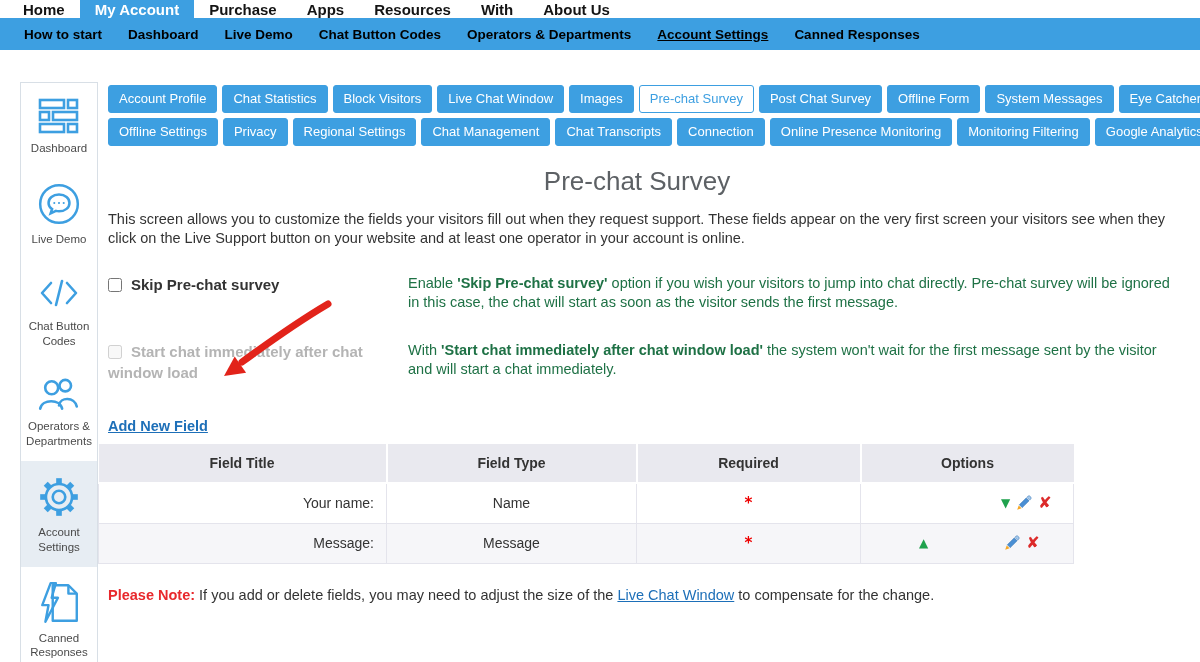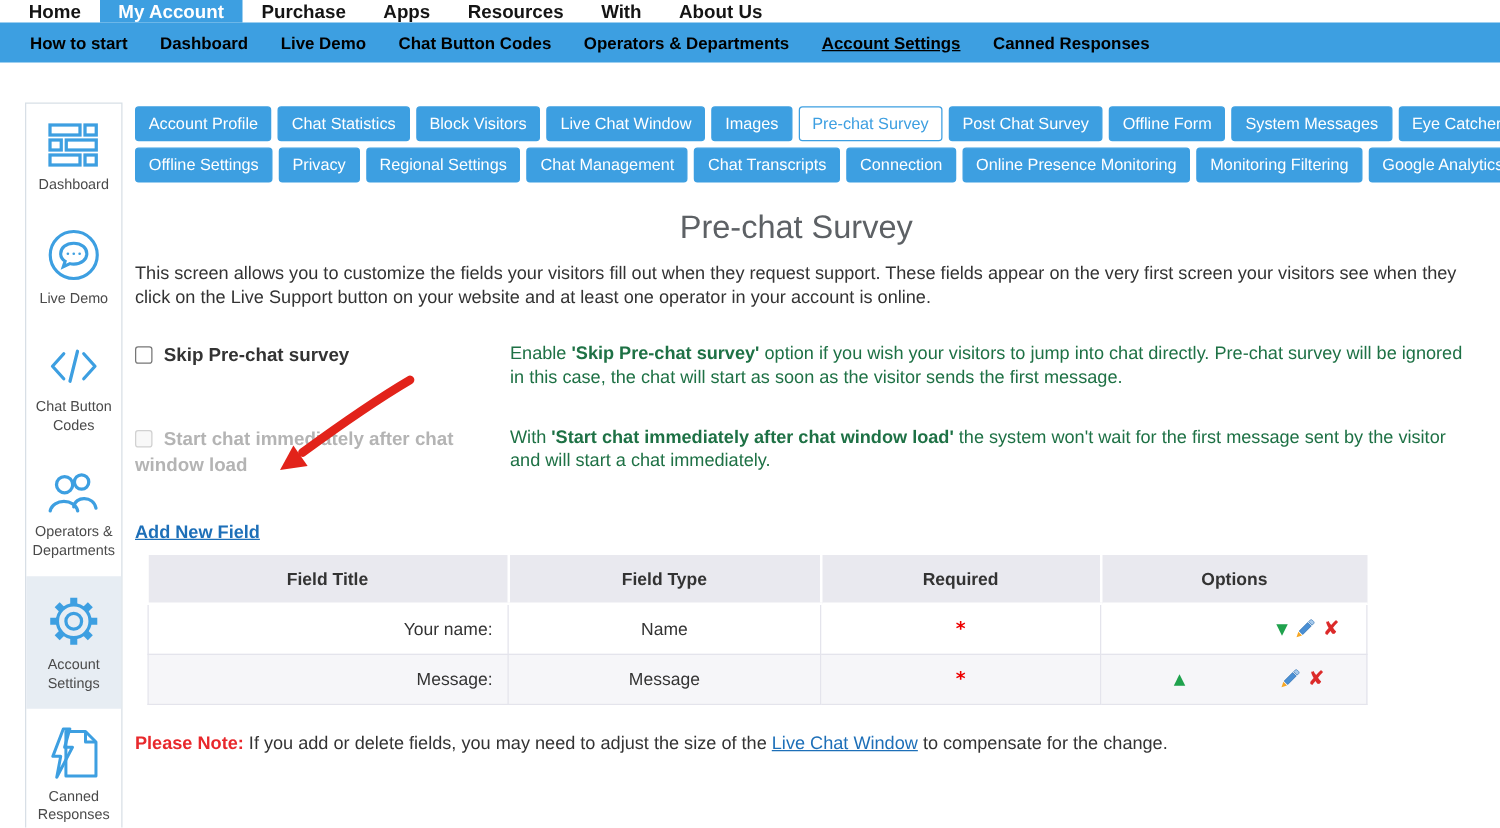--- a/index.html
+++ b/index.html
@@ -42,21 +42,21 @@
   .chk-label { font-size:15px; font-weight:bold; color:#333; line-height:1.4; cursor:pointer; }
   .chk-label input { width:14px; height:14px; margin-right:9px; vertical-align:-2px; cursor:pointer; }
   .chk-label.disabled { color:#b4b4b4; cursor:default; }
   .green-desc { font-size:14.5px; color:#1e7145; line-height:1.35; }
   .green-desc b { color:#1e7145; }
 
   .add-field-link { display:inline-block; margin:35px 18px 0 10px; color:#1d6fb8; font-size:14.5px;
                     font-weight:bold; text-decoration:underline; cursor:pointer; }
 
   
-  table.fields { border-collapse:collapse; width:976px; margin:9px 0 0 20px; font-size:14px; }
+  table.fields { border-collapse:collapse; width:976px; margin:9px 0 0 0; font-size:14px; }
   table.fields th { background:#e9e9ef; color:#333; font-weight:bold; padding:11px 8px;
                     border-left:2px solid #fff; border-bottom:2px solid #fff; }
   table.fields th:first-child { border-left:none; }
   table.fields td { border:1px solid #e4e4ec; padding:9px 12px; color:#333; height:34px; }
   table.fields tr.alt td { background:#f6f6f9; }
   td.c-title { width:288px; text-align:right; }
   td.c-type  { width:250px; text-align:center; }
   td.c-req   { width:224px; text-align:center; }
   td.c-opt   { text-align:left; }
   .req-star { color:#ee0000; font-weight:bold; font-size:15px; font-family:"DejaVu Sans",sans-serif; }

